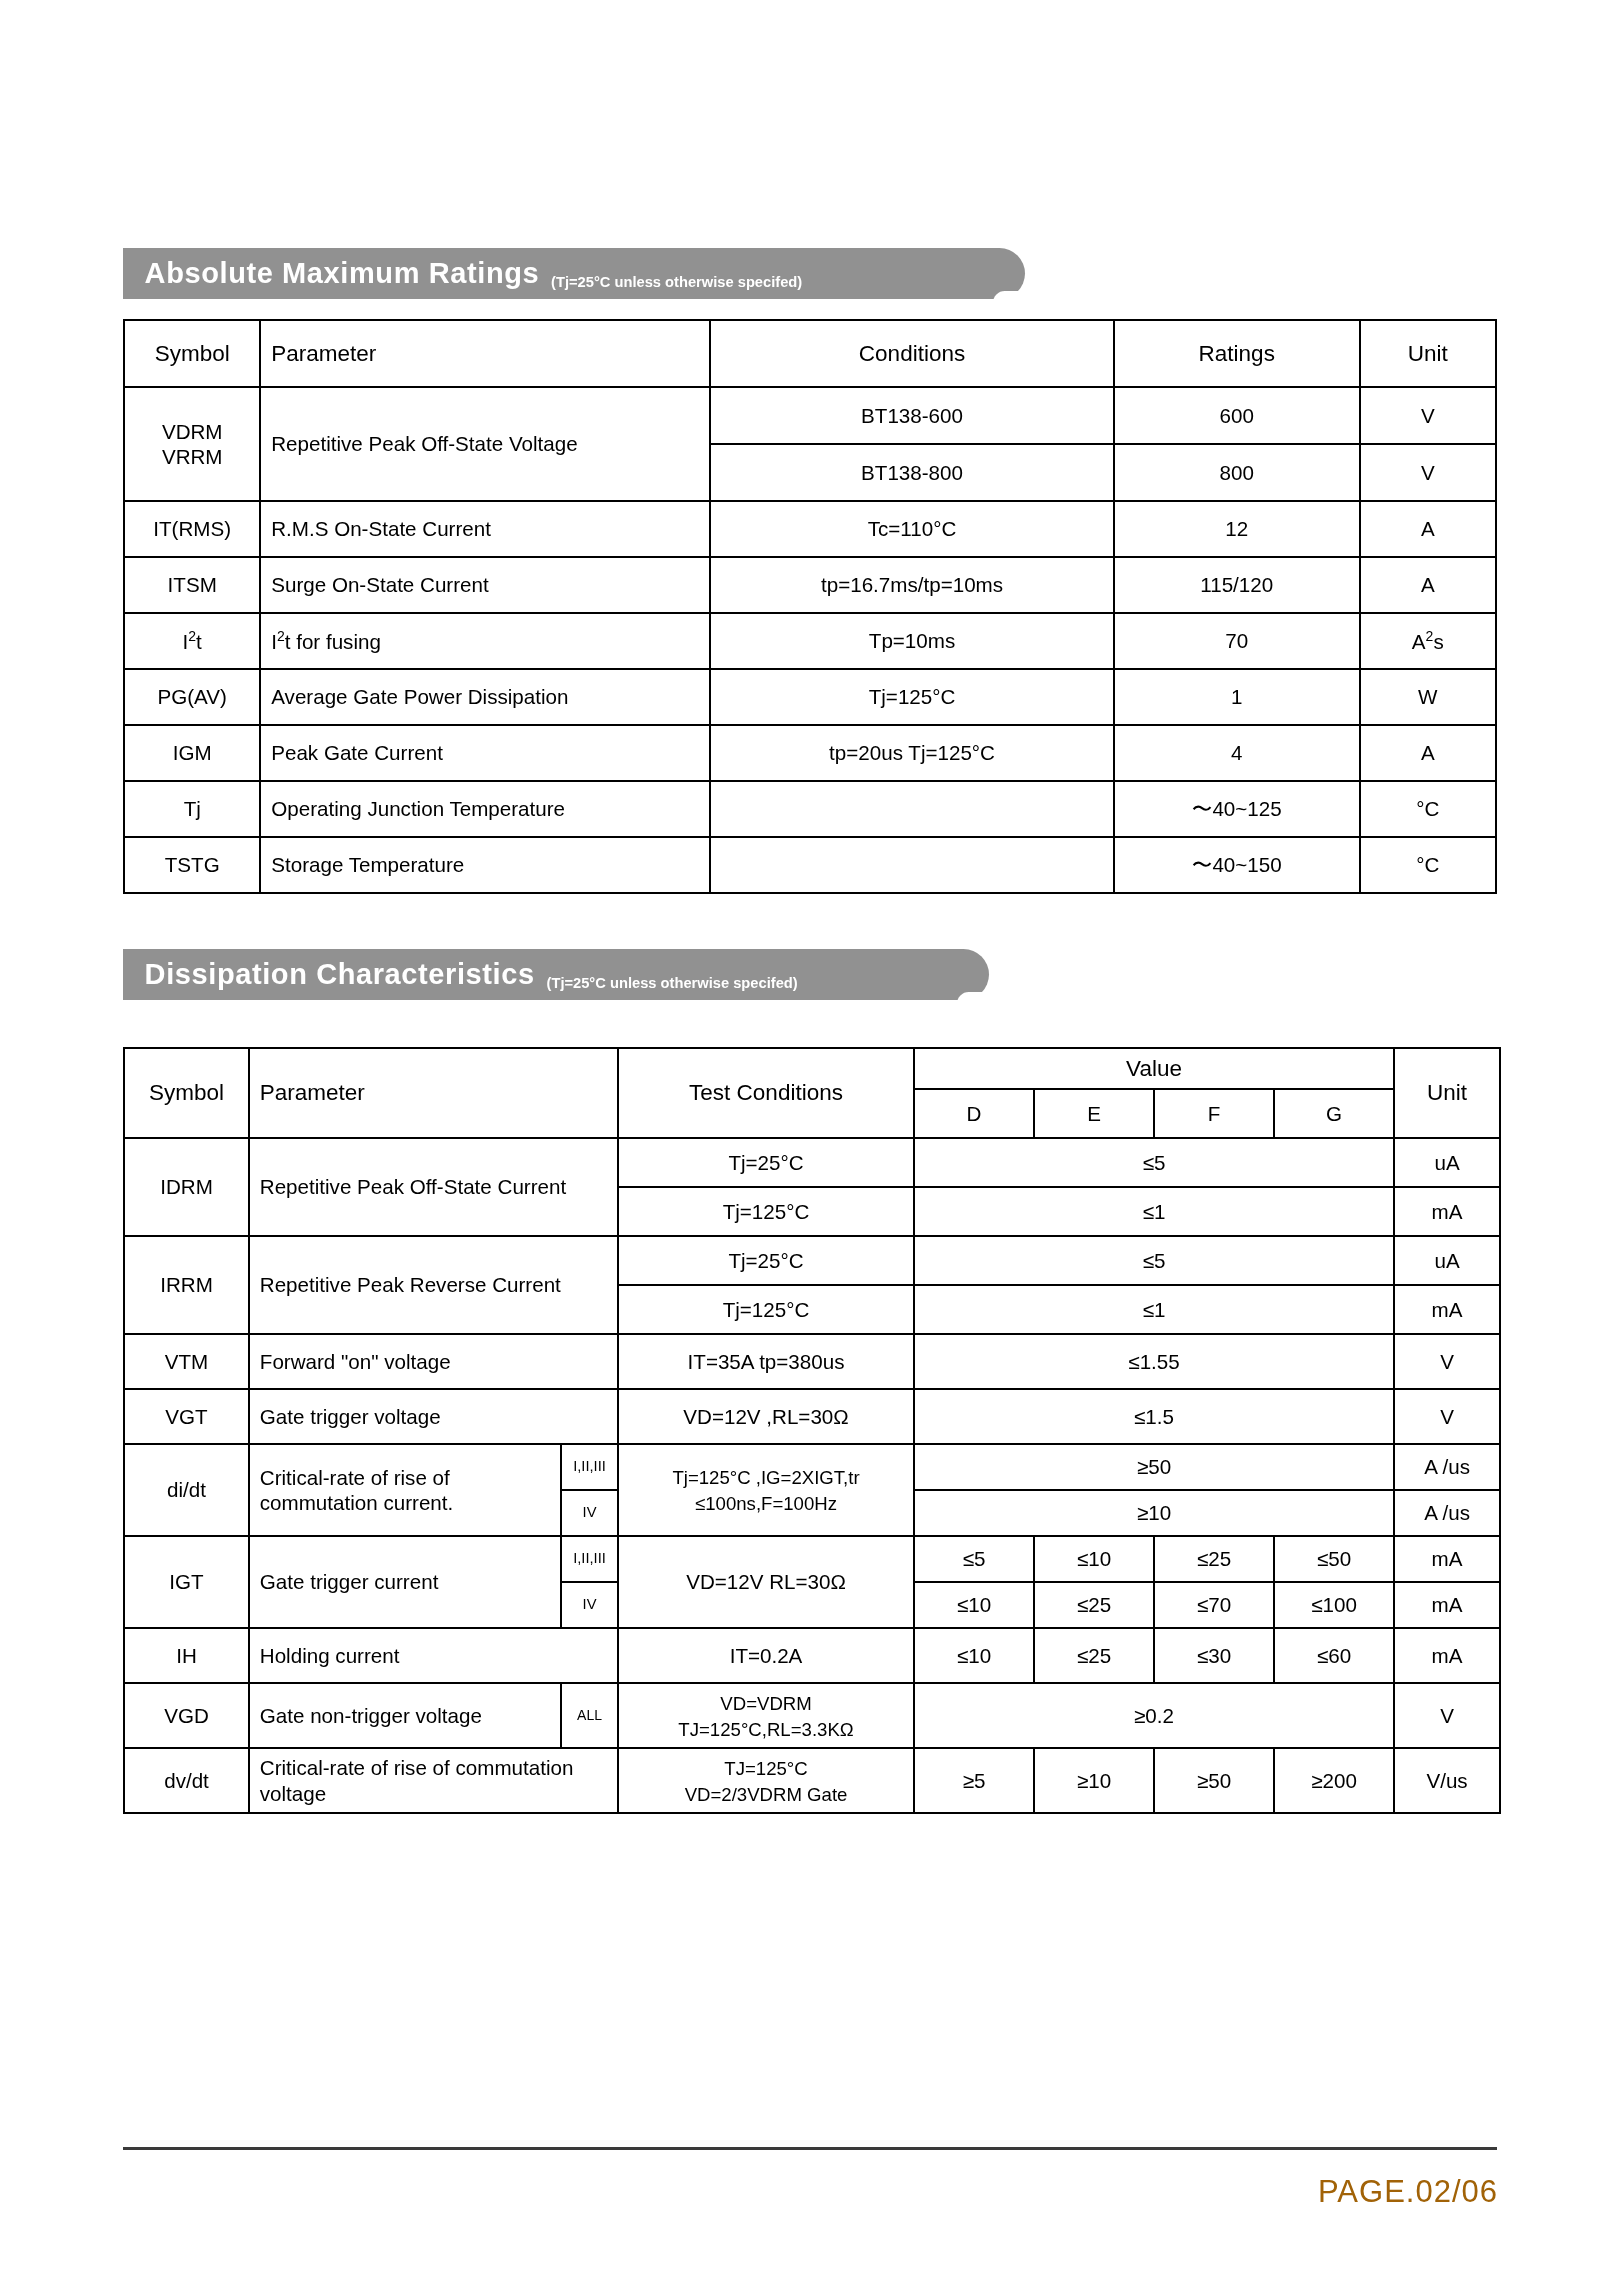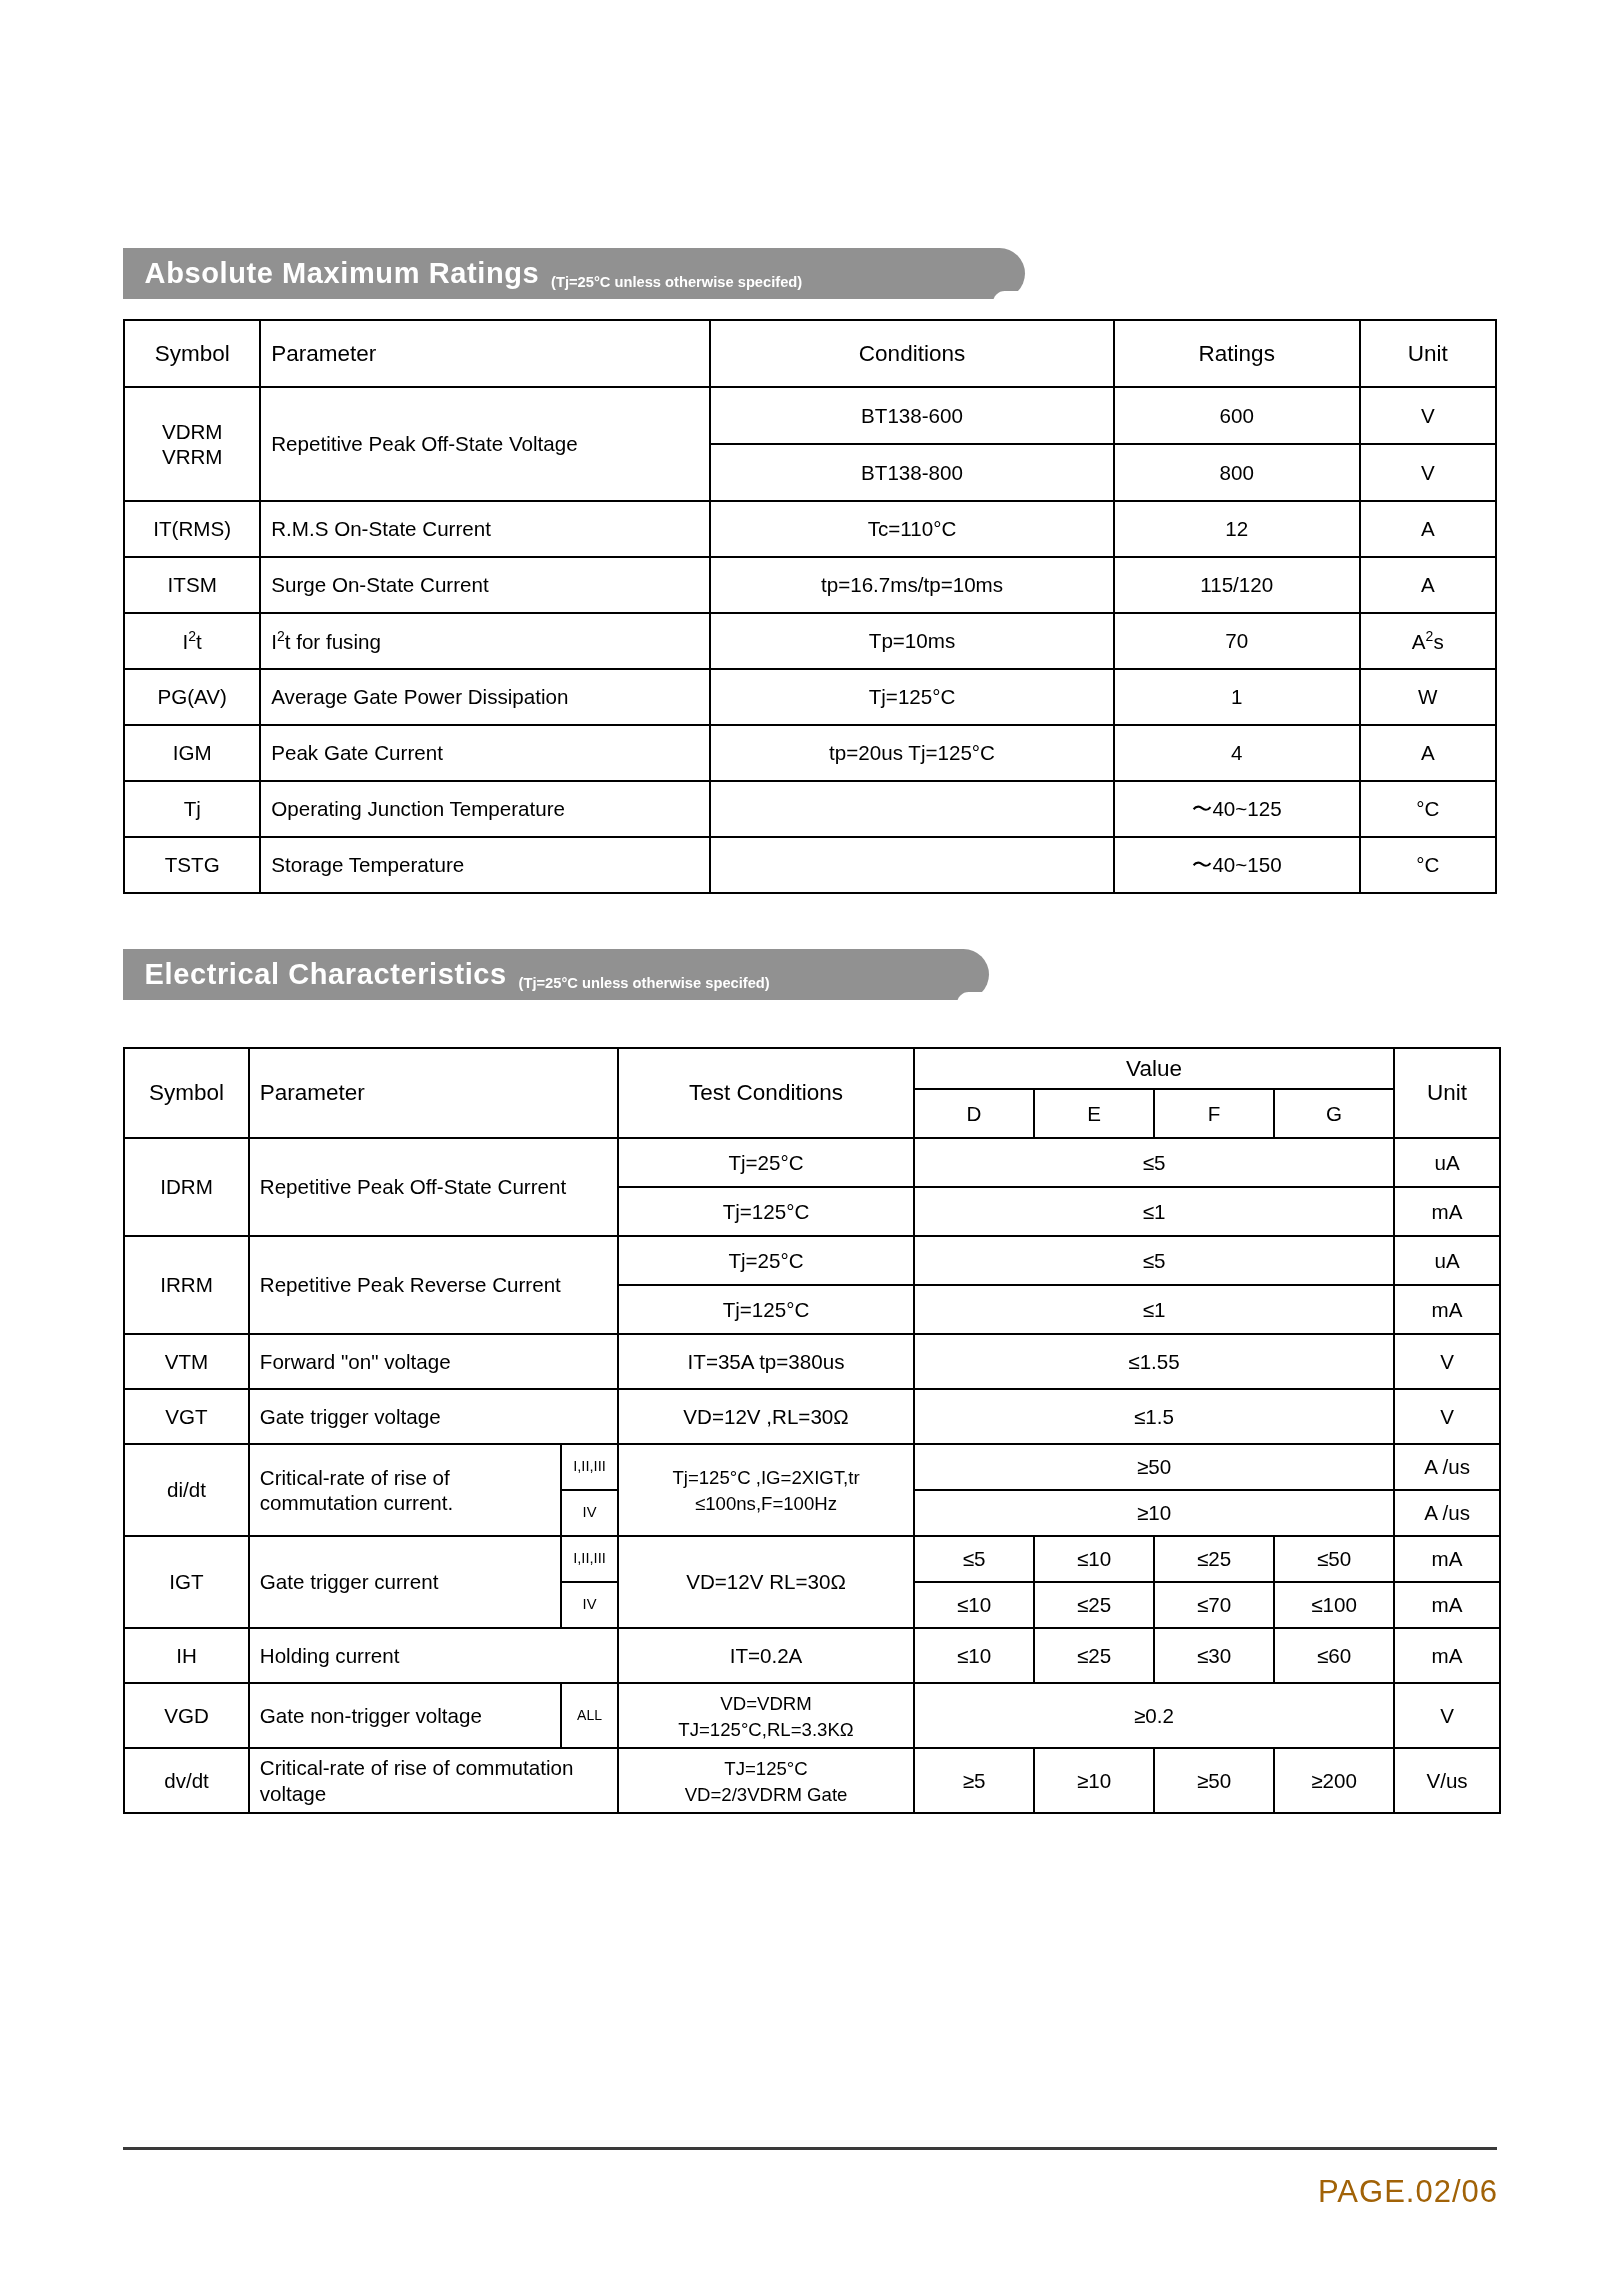--- a/index.html
+++ b/index.html
@@ -198,21 +198,21 @@
         <td class="sym">TSTG</td>
         <td class="l">Storage Temperature</td>
         <td class="c"></td>
         <td class="c">〜40~150</td>
         <td class="c">°C</td>
       </tr>
     </tbody>
   </table>
 
   <div class="banner" style="left:123px; top:949px; width:866px;">
-    <span class="banner-title">Electrical Characteristics</span>
+    <span class="banner-title">Dissipation Characteristics</span>
     <span class="banner-note">(Tj=25°C unless otherwise specifed)</span>
   </div>
 
   <table class="dt" style="left:123px; top:1047px; width:1374px;">
     <colgroup>
       <col style="width:125px">
       <col style="width:312px">
       <col style="width:57px">
       <col style="width:296px">
       <col style="width:120px">

